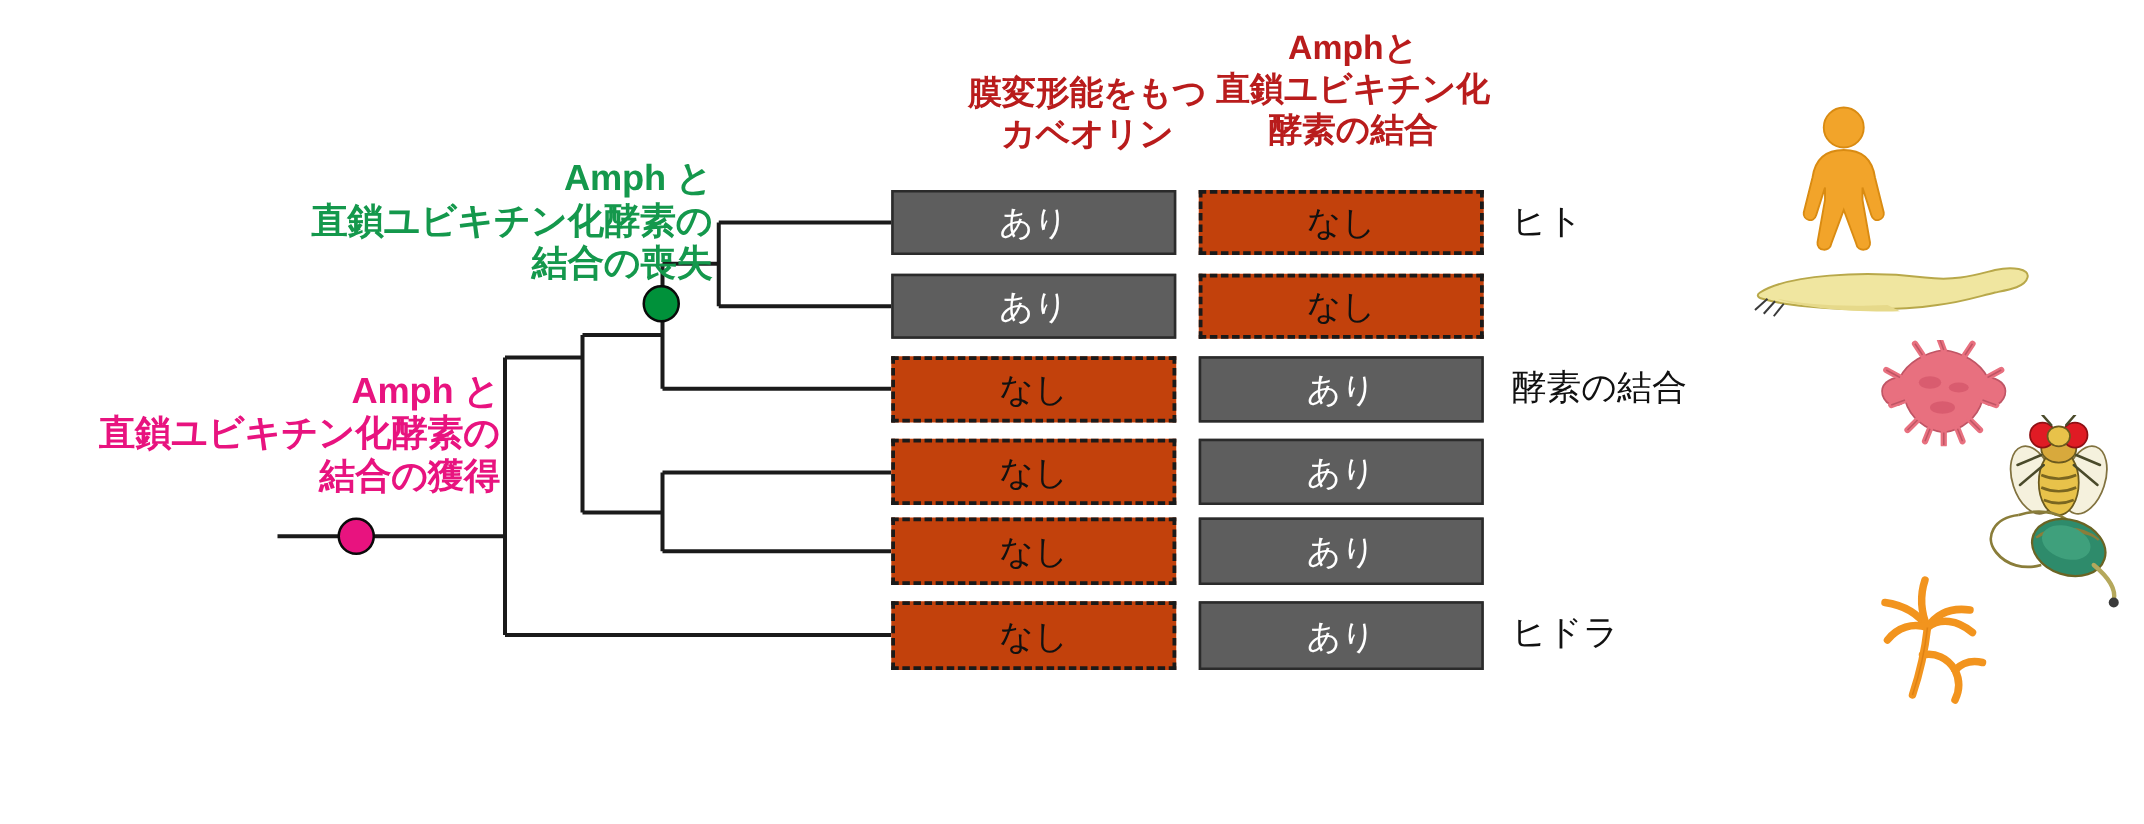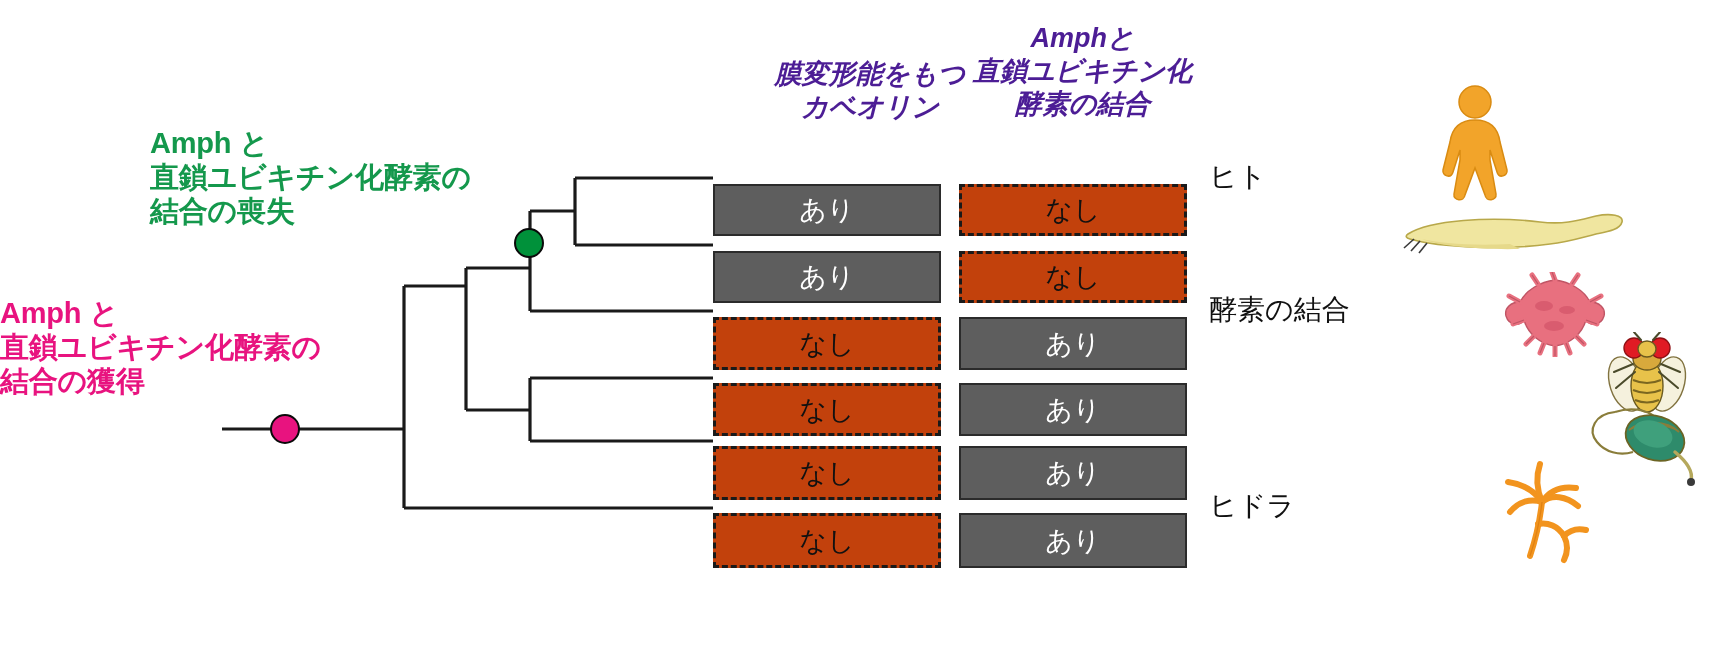--- a/index.html
+++ b/index.html
@@ -10,21 +10,21 @@
     overflow:hidden;
     position:relative;
   }
   #stage{position:absolute;left:0;top:0;width:1715px;height:659px;}
 
   .abs{position:absolute;}
 
   
   .annot{
     position:absolute;
-    text-align:left;
+    text-align:right;
     font-weight:bold;
     line-height:1.18;
     white-space:pre-line;
     letter-spacing:-0.2px;
   }
   #annot-loss{
     left:150px; top:126px; width:420px;
     font-size:29px;
     color:#14984c;
   }
@@ -34,40 +34,38 @@
     color:#e8137f;
   }
 
   
   .colhead{
     position:absolute;
     text-align:center;
     font-weight:bold;
     font-size:27px;
     line-height:1.22;
-    color:#4c1d95;
+    color:#b91c1c;
     white-space:pre-line;
-    font-style:italic;
   }
   #colhead-1{left:740px;top:58px;width:260px;}
   #colhead-2{left:950px;top:22px;width:265px;}
 
   
   #tree{position:absolute;left:0;top:0;}
 
   
   .cell{
     position:absolute;
     box-sizing:border-box;
     display:flex;
     align-items:center;
     justify-content:center;
     font-size:27px;
     font-weight:500;
-    margin-top:32px;
   }
   .cell.present{
     background:#5e5e5e;
     border:2px solid #2b2b2b;
     color:#ffffff;
   }
   .cell.absent{
     background:#c2410c;
     border:3px dashed #1a1a1a;
     color:#111111;

